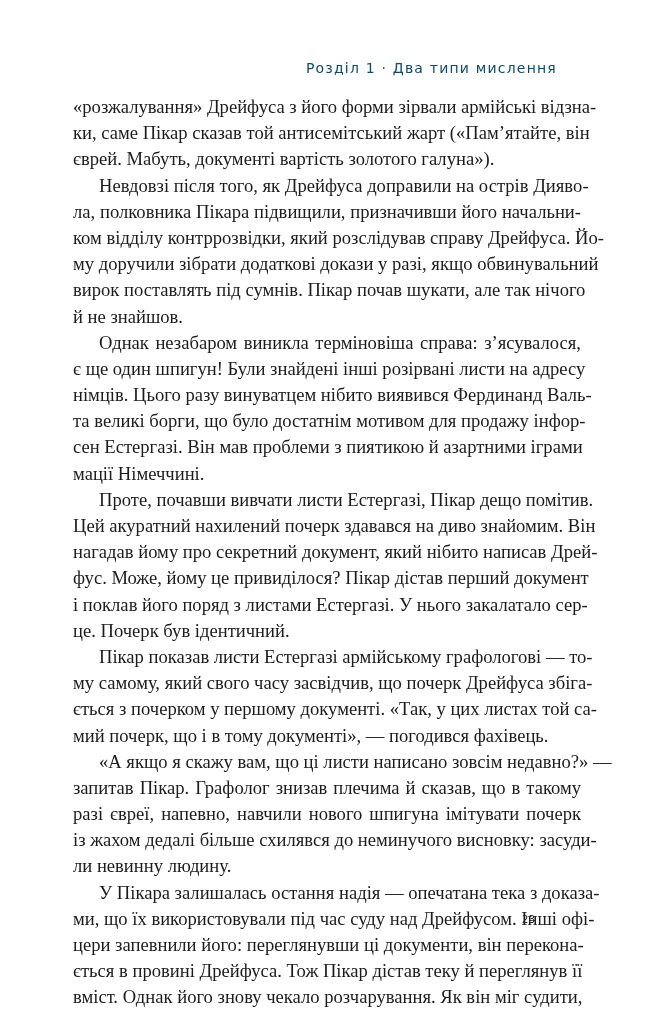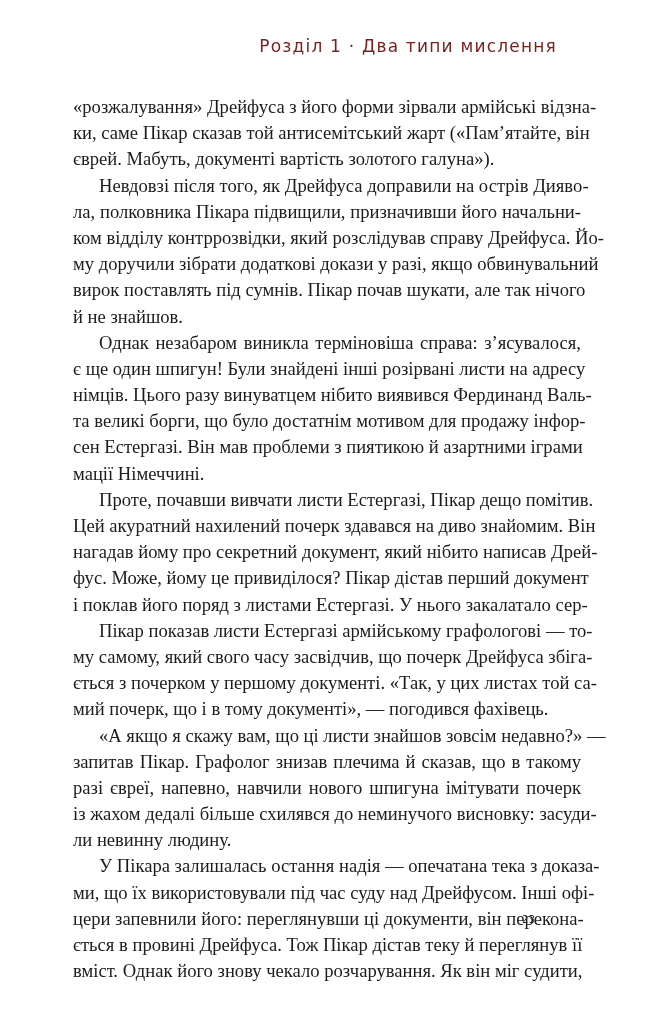--- a/index.html
+++ b/index.html
@@ -9,26 +9,26 @@
     }
     body {
       width: 667px;
       height: 1024px;
       position: relative;
       overflow: hidden;
       color: #1c1c1c;
     }
     .running-head {
       position: absolute;
-      top: 36px;
+      top: 60px;
       right: 110px;
       font-family: "DejaVu Sans", sans-serif;
-      font-size: 17px;
+      font-size: 14px;
       letter-spacing: 1.2px;
-      color: #7f1d1d;
+      color: #0c4a6e;
       white-space: nowrap;
     }
     .text-block {
       position: absolute;
       left: 73px;
       top: 94px;
       width: 508px;
       font-family: "Liberation Serif", "DejaVu Serif", serif;
       font-size: 18.6px;
       line-height: 26.2px;
@@ -76,25 +76,26 @@
     <span class="line">є ще один шпигун! Були знайдені інші розірвані листи на адресу</span>
     <span class="line">німців. Цього разу винуватцем нібито виявився Фердинанд Валь-</span>
     <span class="line">та великі борги, що було достатнім мотивом для продажу інфор-</span>
     <span class="line">сен Естергазі. Він мав проблеми з пиятикою й азартними іграми</span>
     <span class="line last">мації Німеччині.</span>
     <span class="line indent">Проте, почавши вивчати листи Естергазі, Пікар дещо помітив.</span>
     <span class="line">Цей акуратний нахилений почерк здавався на диво знайомим. Він</span>
     <span class="line">нагадав йому про секретний документ, який нібито написав Дрей-</span>
     <span class="line">фус. Може, йому це привиділося? Пікар дістав перший документ</span>
     <span class="line">і поклав його поряд з листами Естергазі. У нього закалатало сер-</span>
+    <span class="line last">це. Почерк був ідентичний.</span>
     <span class="line indent">Пікар показав листи Естергазі армійському графологові — то-</span>
     <span class="line">му самому, який свого часу засвідчив, що почерк Дрейфуса збіга-</span>
     <span class="line">ється з почерком у першому документі. «Так, у цих листах той са-</span>
     <span class="line last">мий почерк, що і в тому документі», — погодився фахівець.</span>
-    <span class="line indent">«А якщо я скажу вам, що ці листи знайшов зовсім недавно?» —</span>
+    <span class="line indent">«А якщо я скажу вам, що ці листи написано зовсім недавно?» —</span>
     <span class="line">запитав Пікар. Графолог знизав плечима й сказав, що в такому</span>
     <span class="line">разі євреї, напевно, навчили нового шпигуна імітувати почерк</span>
     <span class="line">із жахом дедалі більше схилявся до неминучого висновку: засуди-</span>
     <span class="line last">ли невинну людину.</span>
     <span class="line indent">У Пікара залишалась остання надія — опечатана тека з доказа-</span>
     <span class="line">ми, що їх використовували під час суду над Дрейфусом. Інші офі-</span>
     <span class="line">цери запевнили його: переглянувши ці документи, він перекона-</span>
     <span class="line">ється в провині Дрейфуса. Тож Пікар дістав теку й переглянув її</span>
     <span class="line">вміст. Однак його знову чекало розчарування. Як він міг судити,</span>
   </div>

